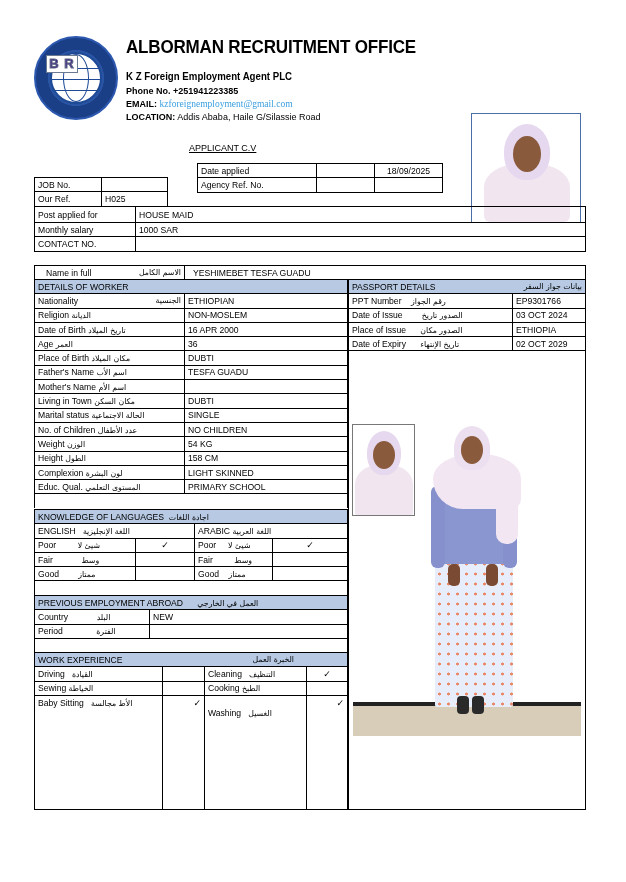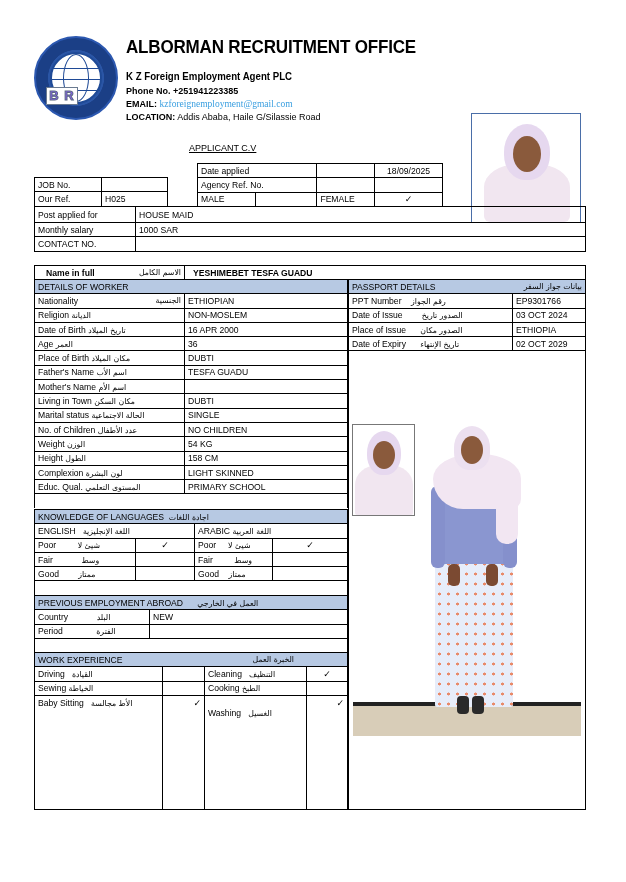--- a/index.html
+++ b/index.html
@@ -7,37 +7,37 @@
   body { position: relative; font-family: "Liberation Sans", "DejaVu Sans", sans-serif; color: #000; font-size: 8.6px; }
   .abs { position: absolute; }
 
   
   .logo { left: 34px; top: 36px; width: 84px; height: 84px; border-radius: 50%;
     background: radial-gradient(circle at 50% 50%, #ffffff 0 44%, #2a55a5 45% 49%, #1b3f86 50% 100%);
     border: 2px solid #2c58b0; overflow: hidden; }
   .logo .globe { position: absolute; left: 14px; top: 14px; width: 52px; height: 52px; border-radius: 50%; border: 2px solid #1f4a96; background: #fff; }
   .logo .globe .lat { position: absolute; left: 0; right: 0; border-top: 1.5px solid #1f4a96; }
   .logo .globe .lon { position: absolute; top: 0; bottom: 0; left: 50%; width: 26px; margin-left: -13px; border: 1.5px solid #1f4a96; border-radius: 50%; }
-  .logo .br { position: absolute; left: 10px; top: 17px; width: 32px; height: 18px; background: #fff; border: 1.5px solid #6a7a90; font: bold 13px "Liberation Sans", sans-serif; color: #8b5cf6; -webkit-text-stroke: 1px #5a6a80; text-align: center; line-height: 16px; letter-spacing: 1px; margin-top: 32px; }
+  .logo .br { position: absolute; left: 10px; top: 17px; width: 32px; height: 18px; background: #fff; border: 1.5px solid #6a7a90; font: bold 13px "Liberation Sans", sans-serif; color: #4c1d95; -webkit-text-stroke: 1px #5a6a80; text-align: center; line-height: 16px; letter-spacing: 1px; }
 
   .company { left: 126px; top: 36px; font: bold 18.5px "Liberation Sans", sans-serif; letter-spacing: -0.2px; transform: scaleX(0.92); transform-origin: left; }
   .agent { left: 126px; top: 70px; font: bold 10.5px "Liberation Sans", sans-serif; transform: scaleX(0.92); transform-origin: left; }
   .hline { left: 126px; font-size: 9px; }
   .hline b { font-weight: bold; }
   .email { color: #3a9fe0; font-family: "Liberation Serif", serif; font-size: 9.5px; text-align: center; }
 
   .cv-title { left: 189px; top: 143px; font-weight: normal; font-size: 9px; text-decoration: underline; }
 
   table { border-collapse: collapse; position: absolute; }
   td { border: 1px solid #000; padding: 0 3px; font-size: 8.6px; height: 14.3px; white-space: nowrap; vertical-align: middle; }
   .ck { text-align: center; font-size: 9px; }
   .hdr { background: #b7c9e3; }
   .ar { font-family: "DejaVu Sans", sans-serif; font-size: 7.8px; direction: rtl; unicode-bidi: embed; }
   .fl { display: flex; justify-content: space-between; align-items: center; }
-  .bold { font-weight: bold; padding-left: 8px; }
+  .bold { font-weight: normal; padding-left: 8px; }
 
   .photo-small-top { left: 471px; top: 113px; width: 110px; height: 110px; border: 1px solid #4a6ea8; background: #fff; }
   .photo-small-mid { left: 352px; top: 424px; width: 63px; height: 92px; border: 1px solid #777; background: #fff; }
   .photo-full { left: 353px; top: 424px; width: 228px; height: 312px; }
 
   .person-head { position: absolute; border-radius: 50% 50% 45% 45%; background: #e6d8ef; }
   .face { position: absolute; border-radius: 50%; background: #8a5a3c; }
   .scarf { position: absolute; background: #f1e6f0; }
 </style>
 </head>
@@ -94,26 +94,20 @@
       <tr>
     <td colspan="2" style="width:120px">Date applied</td>
     <td style="width:58px"></td>
     <td style="width:68px;text-align:center">18/09/2025</td>
   </tr>
   <tr>
     <td colspan="2">Agency Ref. No.</td>
     <td></td>
     <td></td>
   </tr>
-  <tr>
-    <td style="width:58px">MALE</td>
-    <td class="ck" style="width:62px"></td>
-    <td>FEMALE</td>
-    <td class="ck">✓</td>
-  </tr>
 </tbody>
   </table>
 
 <table style="left:34px;top:206px;width:552px;">
   <tbody>
       <tr>
     <td style="width:101px;height:16px">Post applied for</td>
     <td>HOUSE MAID</td>
   </tr>
   <tr>

